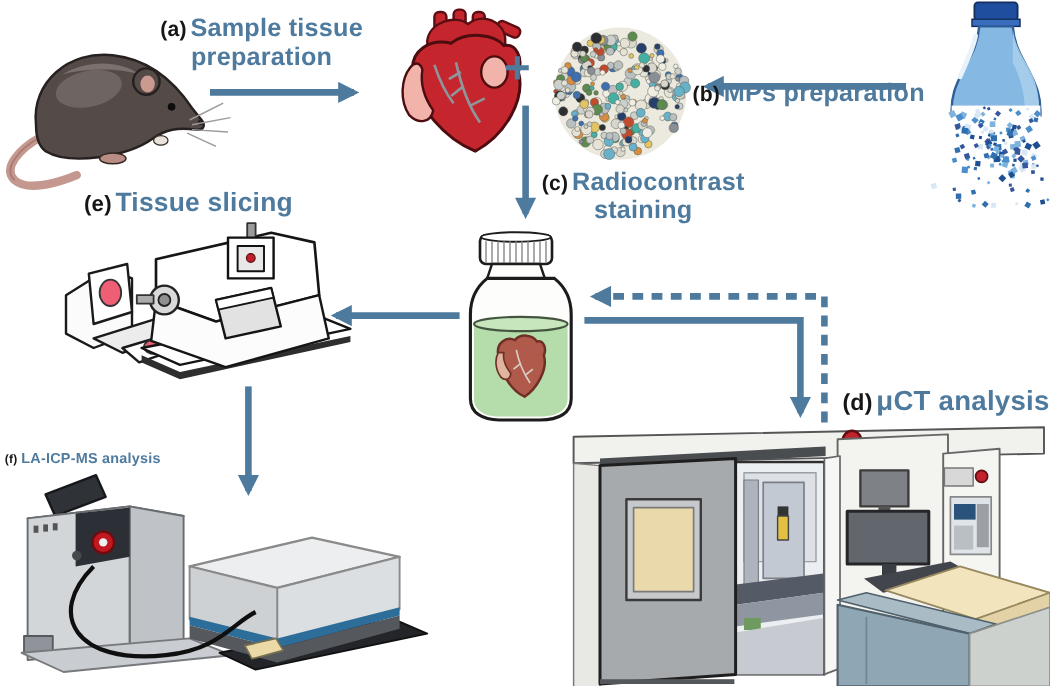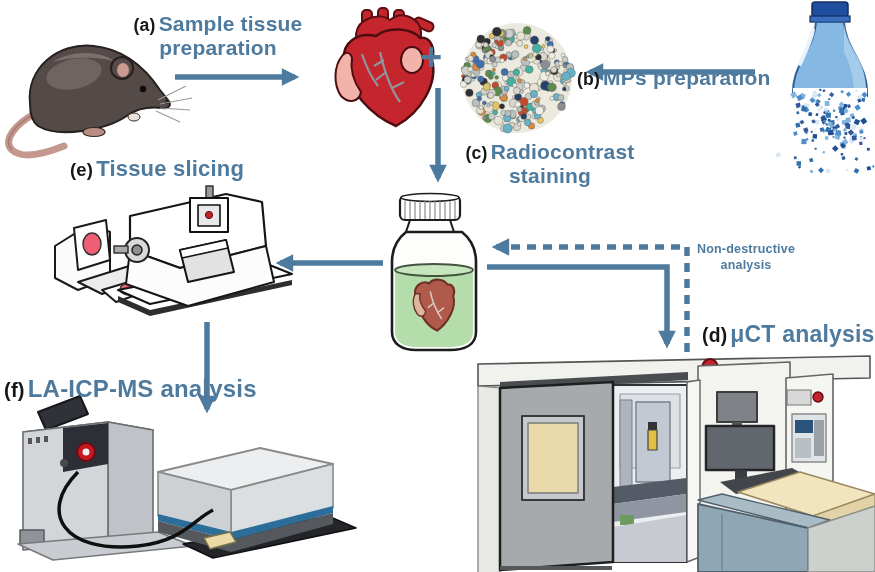--- a/index.html
+++ b/index.html
@@ -615,33 +615,32 @@
 </svg>
 
 <div class="lbl center" style="left:130px;top:12px;width:176px;font-size:21px;">
   <span class="pfx">(a)</span><span>Sample tissue preparation</span>
 </div>
 
 <div class="lbl nowrap" style="left:577px;top:33px;font-size:21px;margin-top:33px;">
   <span class="pfx">(b)</span><span>MPs preparation</span>
 </div>
 
-<div class="lbl center" style="left:460px;top:140px;width:180px;font-size:21px;">
+<div class="lbl center" style="left:446px;top:140px;width:180px;font-size:21px;">
   <span class="pfx">(c)</span><span>Radiocontrast staining</span>
 </div>
 
 <div class="lbl nowrap" style="left:70px;top:157px;font-size:22px;">
   <span class="pfx">(e)</span><span>Tissue slicing</span>
 </div>
 
 <div class="lbl nowrap" style="left:702px;top:322px;font-size:23px;">
   <span class="pfx">(d)</span><span>μCT analysis</span>
 </div>
 
-<div class="lbl nowrap" style="left:4px;top:376px;font-size:24px;">
+<div class="lbl nowrap" style="left:4px;top:376px;font-size:12px;">
   <span class="pfx">(f)</span><span>LA-ICP-MS analysis</span>
 </div>
 
 <div class="lbl" style="left:420px;top:36px;font-size:38px;">+</div>
 
-<div class="lbl small center" style="left:693px;top:241px;width:106px;font-size:12.5px;">Non-destructive analysis</div>
 
 </div>
 
 </body></html>

